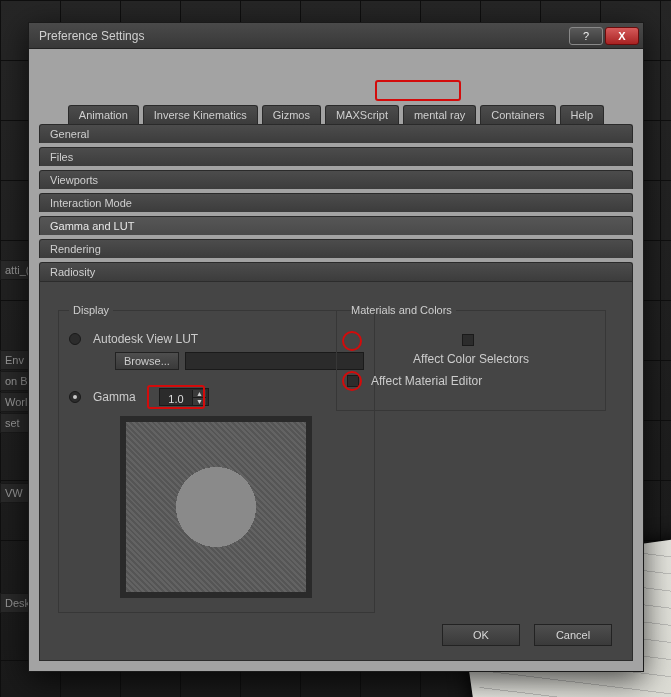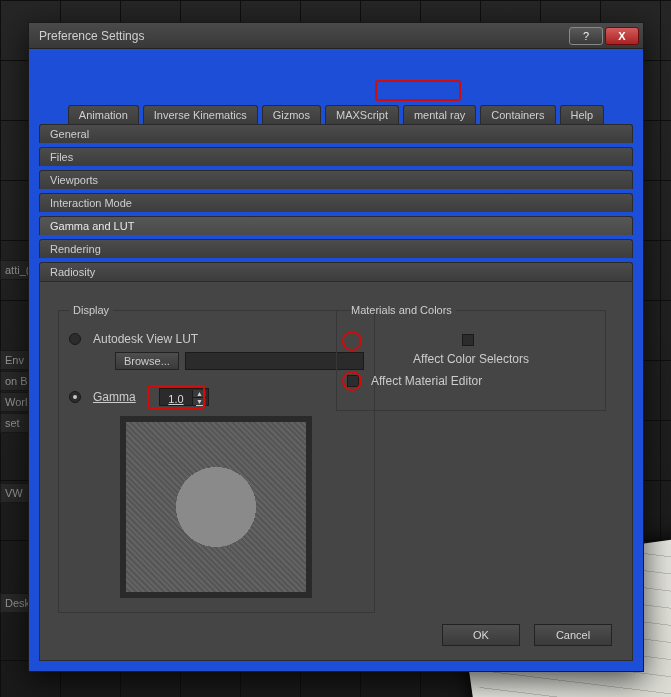--- a/index.html
+++ b/index.html
@@ -27,21 +27,21 @@
     content:"";position:absolute;inset:8px;
     background:repeating-linear-gradient(15deg,transparent 0 16px,#888 16px 17px);
     opacity:.4;
   }
   .sidebits { position:absolute; left:0; top:260px; color:#9a9a9a; font-size:11px; }
   .sidebits div{ padding:3px 4px; background:#2a2a2a; margin-bottom:1px; border:1px solid #1a1a1a; }
 
   
   .dialog {
     position:absolute; left:28px; top:22px; width:616px; height:650px;
-    background:#1d4ed8;
+    background:#a3a3a3;
     border:1px solid #1a1a1a;
     box-shadow:0 8px 30px rgba(0,0,0,.7);
     display:flex; flex-direction:column;
     color:#c9c9c9; font-size:12px;
   }
   .titlebar {
     height:26px;
     background:linear-gradient(#4a4a4a,#383838);
     display:flex; align-items:center;
     padding:0 4px 0 10px;
@@ -227,21 +227,21 @@
 
           <div class="row">
             <span class="rad"></span>
             <label>Autodesk View LUT</label>
           </div>
           <div class="row">
             <button class="browse">Browse...</button>
             <input class="txt" value="" style="">
           </div>
 
-          <div class="row" style="margin-top:18px; position:relative;text-decoration:underline;">
+          <div class="row" style="margin-top:18px; position:relative;">
             <span class="rad sel"></span>
             <label style="width:60px">Gamma</label>
             <div class="spin">
               <input value="1.0" style="">
               <div class="ar">
                 <div>▲</div>
                 <div>▼</div>
               </div>
             </div>
             <div class="ring" style="left:78px; top:-3px; width:58px; height:24px;"></div>

